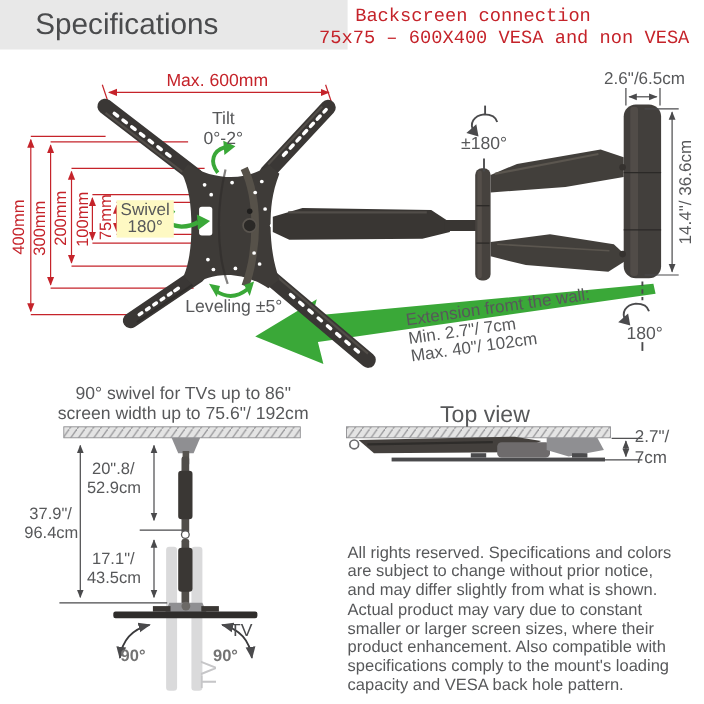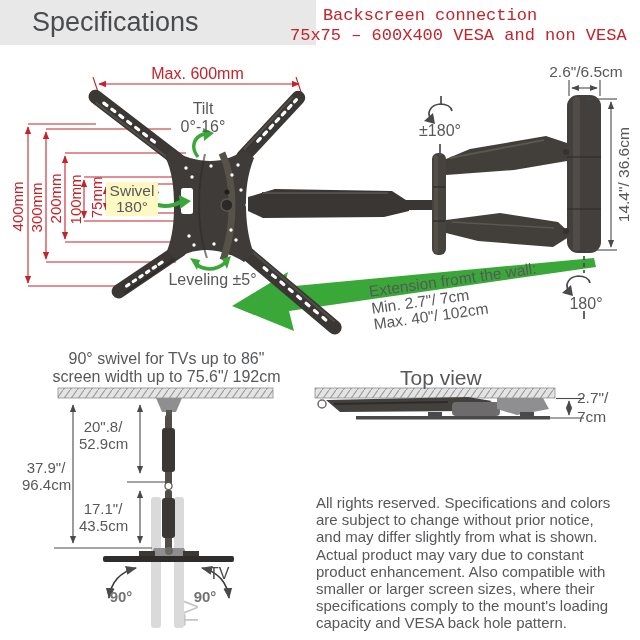--- a/index.html
+++ b/index.html
@@ -254,21 +254,21 @@
 <div class="lbl red center" style="left:130px;top:65px;width:135px;font-size:16px;">Max. 600mm</div>
 
 <div class="lbl red dim-rot" style="left:-12px;top:198px;">400mm</div>
 <div class="lbl red dim-rot" style="left:7px;top:199px;">300mm</div>
 <div class="lbl red dim-rot" style="left:26px;top:190px;">200mm</div>
 <div class="lbl red dim-rot" style="left:46px;top:191px;">100mm</div>
 <div class="lbl red dim-rot" style="left:67px;top:189px;">75mm</div>
 
 <div class="lbl gray center" style="left:168px;top:100px;width:70px;font-size:16px;">
   <div>Tilt</div>
-  <div>0°-16°</div>
+  <div>0°-2°</div>
 </div>
 
 <div class="lbl gray swivel-box">
   <div>Swivel</div>
   <div>180°</div>
 </div>
 
 <div class="lbl gray center" style="left:160px;top:271px;width:105px;font-size:16px;">Leveling ±5°</div>
 
 <div class="lbl gray center" style="left:414px;top:122px;width:52px;font-size:16px;">±180°</div>
@@ -312,19 +312,19 @@
 <div class="lbl gray" style="left:577px;top:388px;font-size:15.5px;line-height:19px;">
   <div>2.7"/</div>
   <div>7cm</div>
 </div>
 
 <div class="lbl gray disc">
   <div>All rights reserved. Specifications and colors</div>
   <div>are subject to change without prior notice,</div>
   <div>and may differ slightly from what is shown.</div>
   <div>Actual product may vary due to constant</div>
+  <div>smaller or larger screen sizes, where their</div>
   <div>product enhancement. Also compatible with</div>
-  <div>smaller or larger screen sizes, where their</div>
   <div>specifications comply to the mount's loading</div>
   <div>capacity and VESA back hole pattern.</div>
 </div>
 
 </div>
 
 </body></html>

